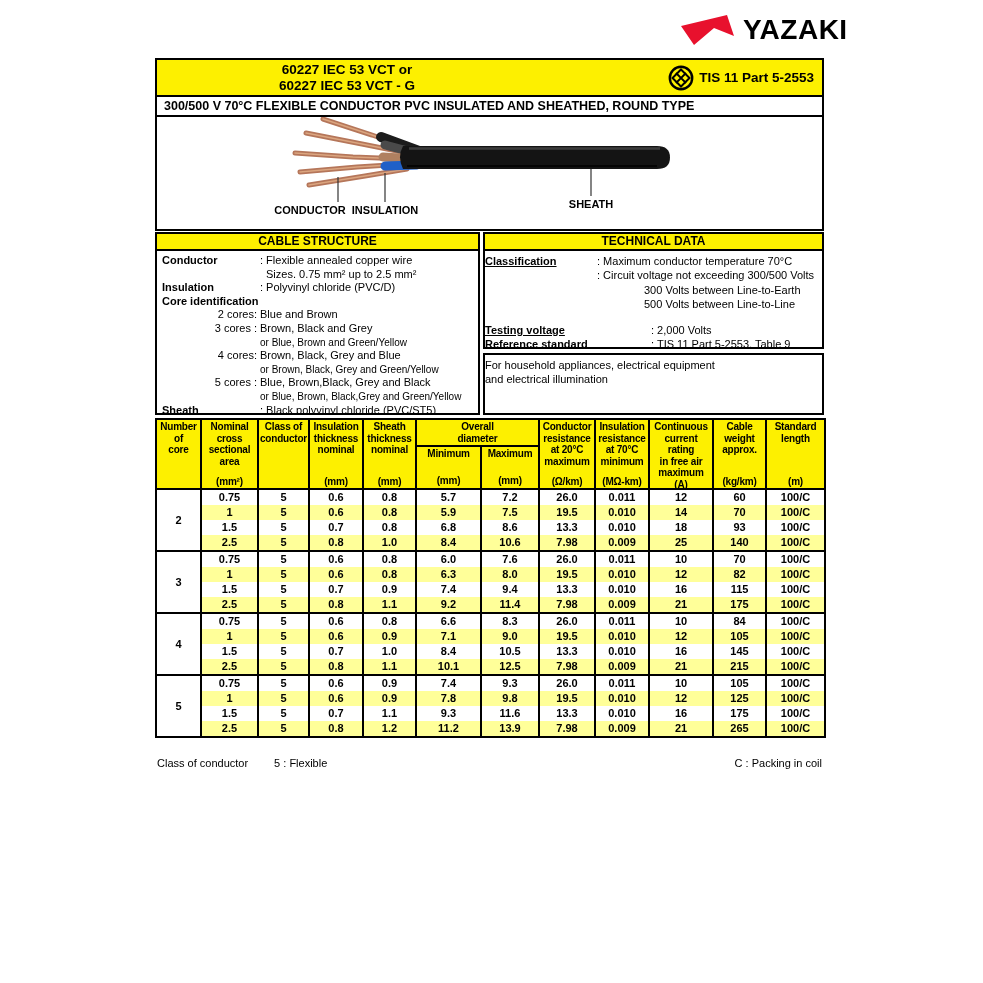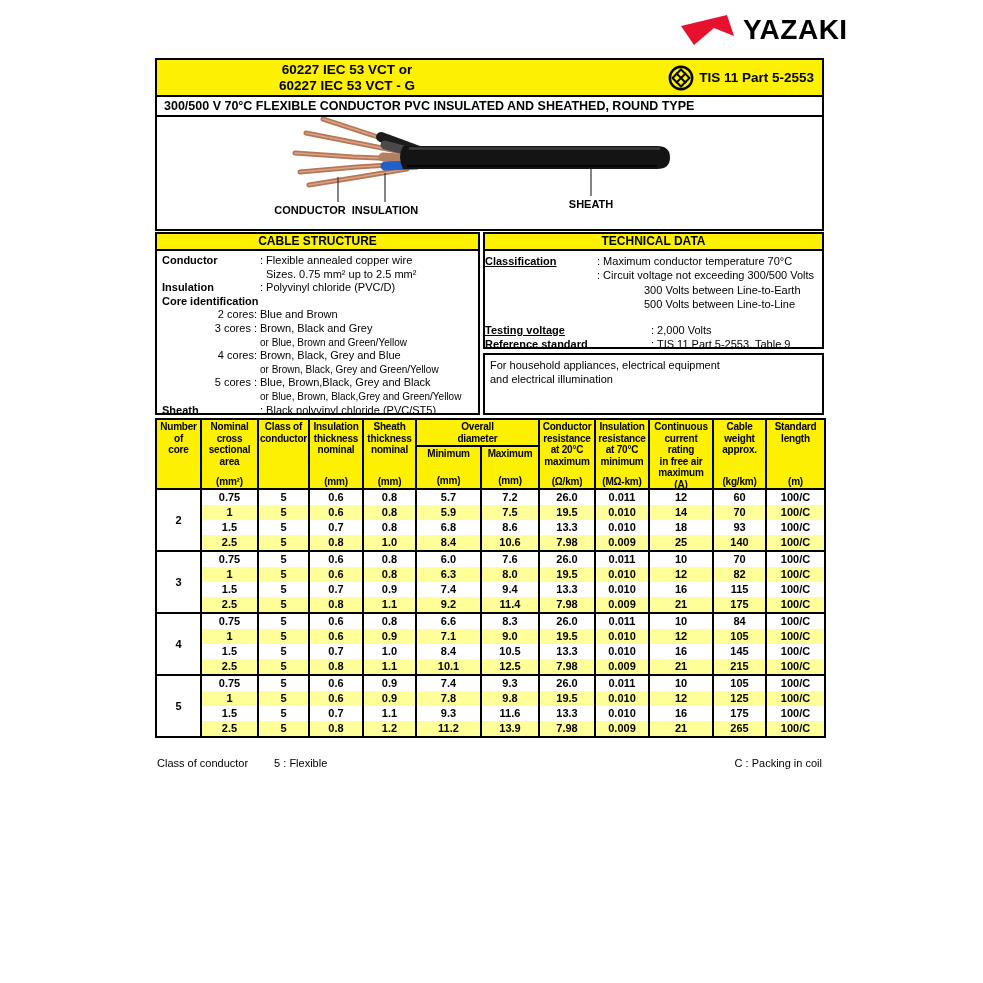--- a/index.html
+++ b/index.html
@@ -36,21 +36,21 @@
   .srow .sval.small{font-size:10px;}
   .srow .sval.pad{padding-left:9px;}
   .structure-rows{padding-top:3px;}
   .trow{display:flex;font-size:11px;line-height:14.4px;white-space:nowrap;}
   .trow .tlabel{width:112px;flex:0 0 112px;font-weight:bold;box-sizing:border-box;text-decoration:underline;}
   .trow .tval.ind-a{padding-left:0;}
   .trow .tval.ind-b{padding-left:47px;}
   .trow .tval.ind-c{padding-left:54px;}
   .trow.spacer{height:11px;}
   .tech-rows,.app-text{padding-top:3px;}
-  .app-text div{font-size:11px;line-height:14px;padding-left:5px;}
+  .app-text div{font-size:11px;line-height:14px;}
   
   table.spec{border-collapse:collapse;table-layout:fixed;width:669px;margin-top:3px;border:2px solid #000;}
   table.spec th{background:#fdf000;border:2px solid #000;font-size:10px;font-weight:bold;padding:1px 0;vertical-align:top;letter-spacing:-0.2px;}
   table.spec th .hwrap{display:flex;flex-direction:column;justify-content:space-between;align-items:center;}
   table.spec th .hlines span{display:block;line-height:11.5px;}
   table.spec th .hunit{line-height:11.5px;min-height:11.5px;}
   table.spec td{border-left:2px solid #000;border-right:2px solid #000;border-top:0;border-bottom:0;
     text-align:center;font-size:11px;font-weight:bold;height:15px;padding:0;line-height:15px;}
   table.spec tr.gstart td{border-top:2px solid #000;}
   table.spec td.alt{background:#ffff99;}

